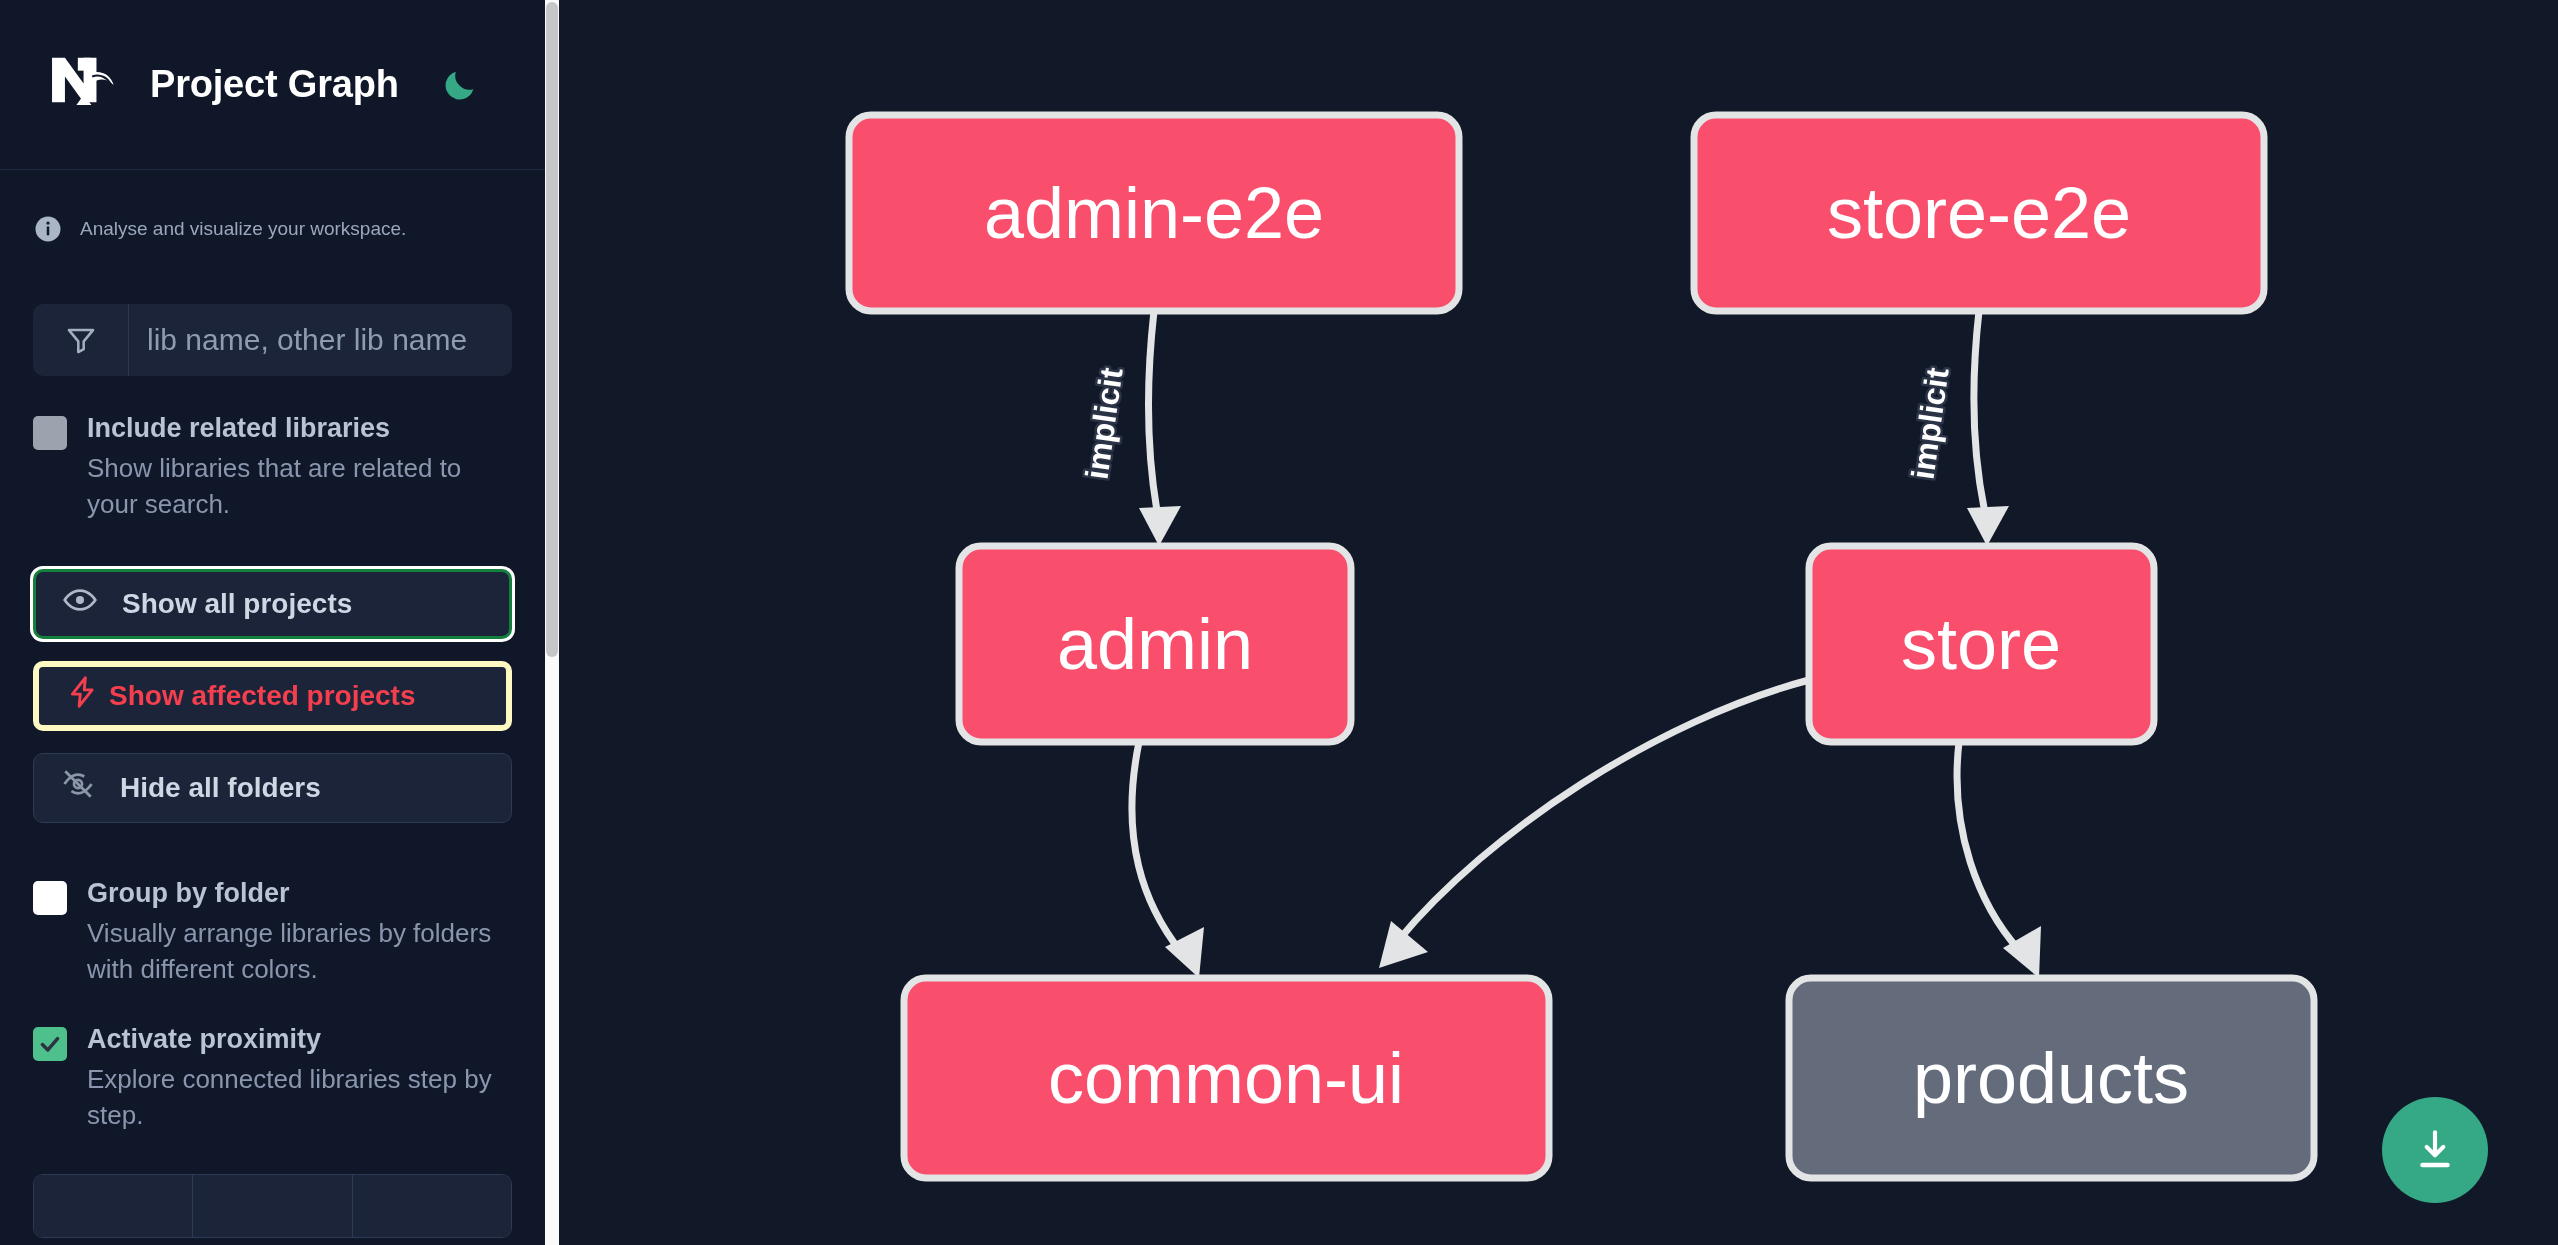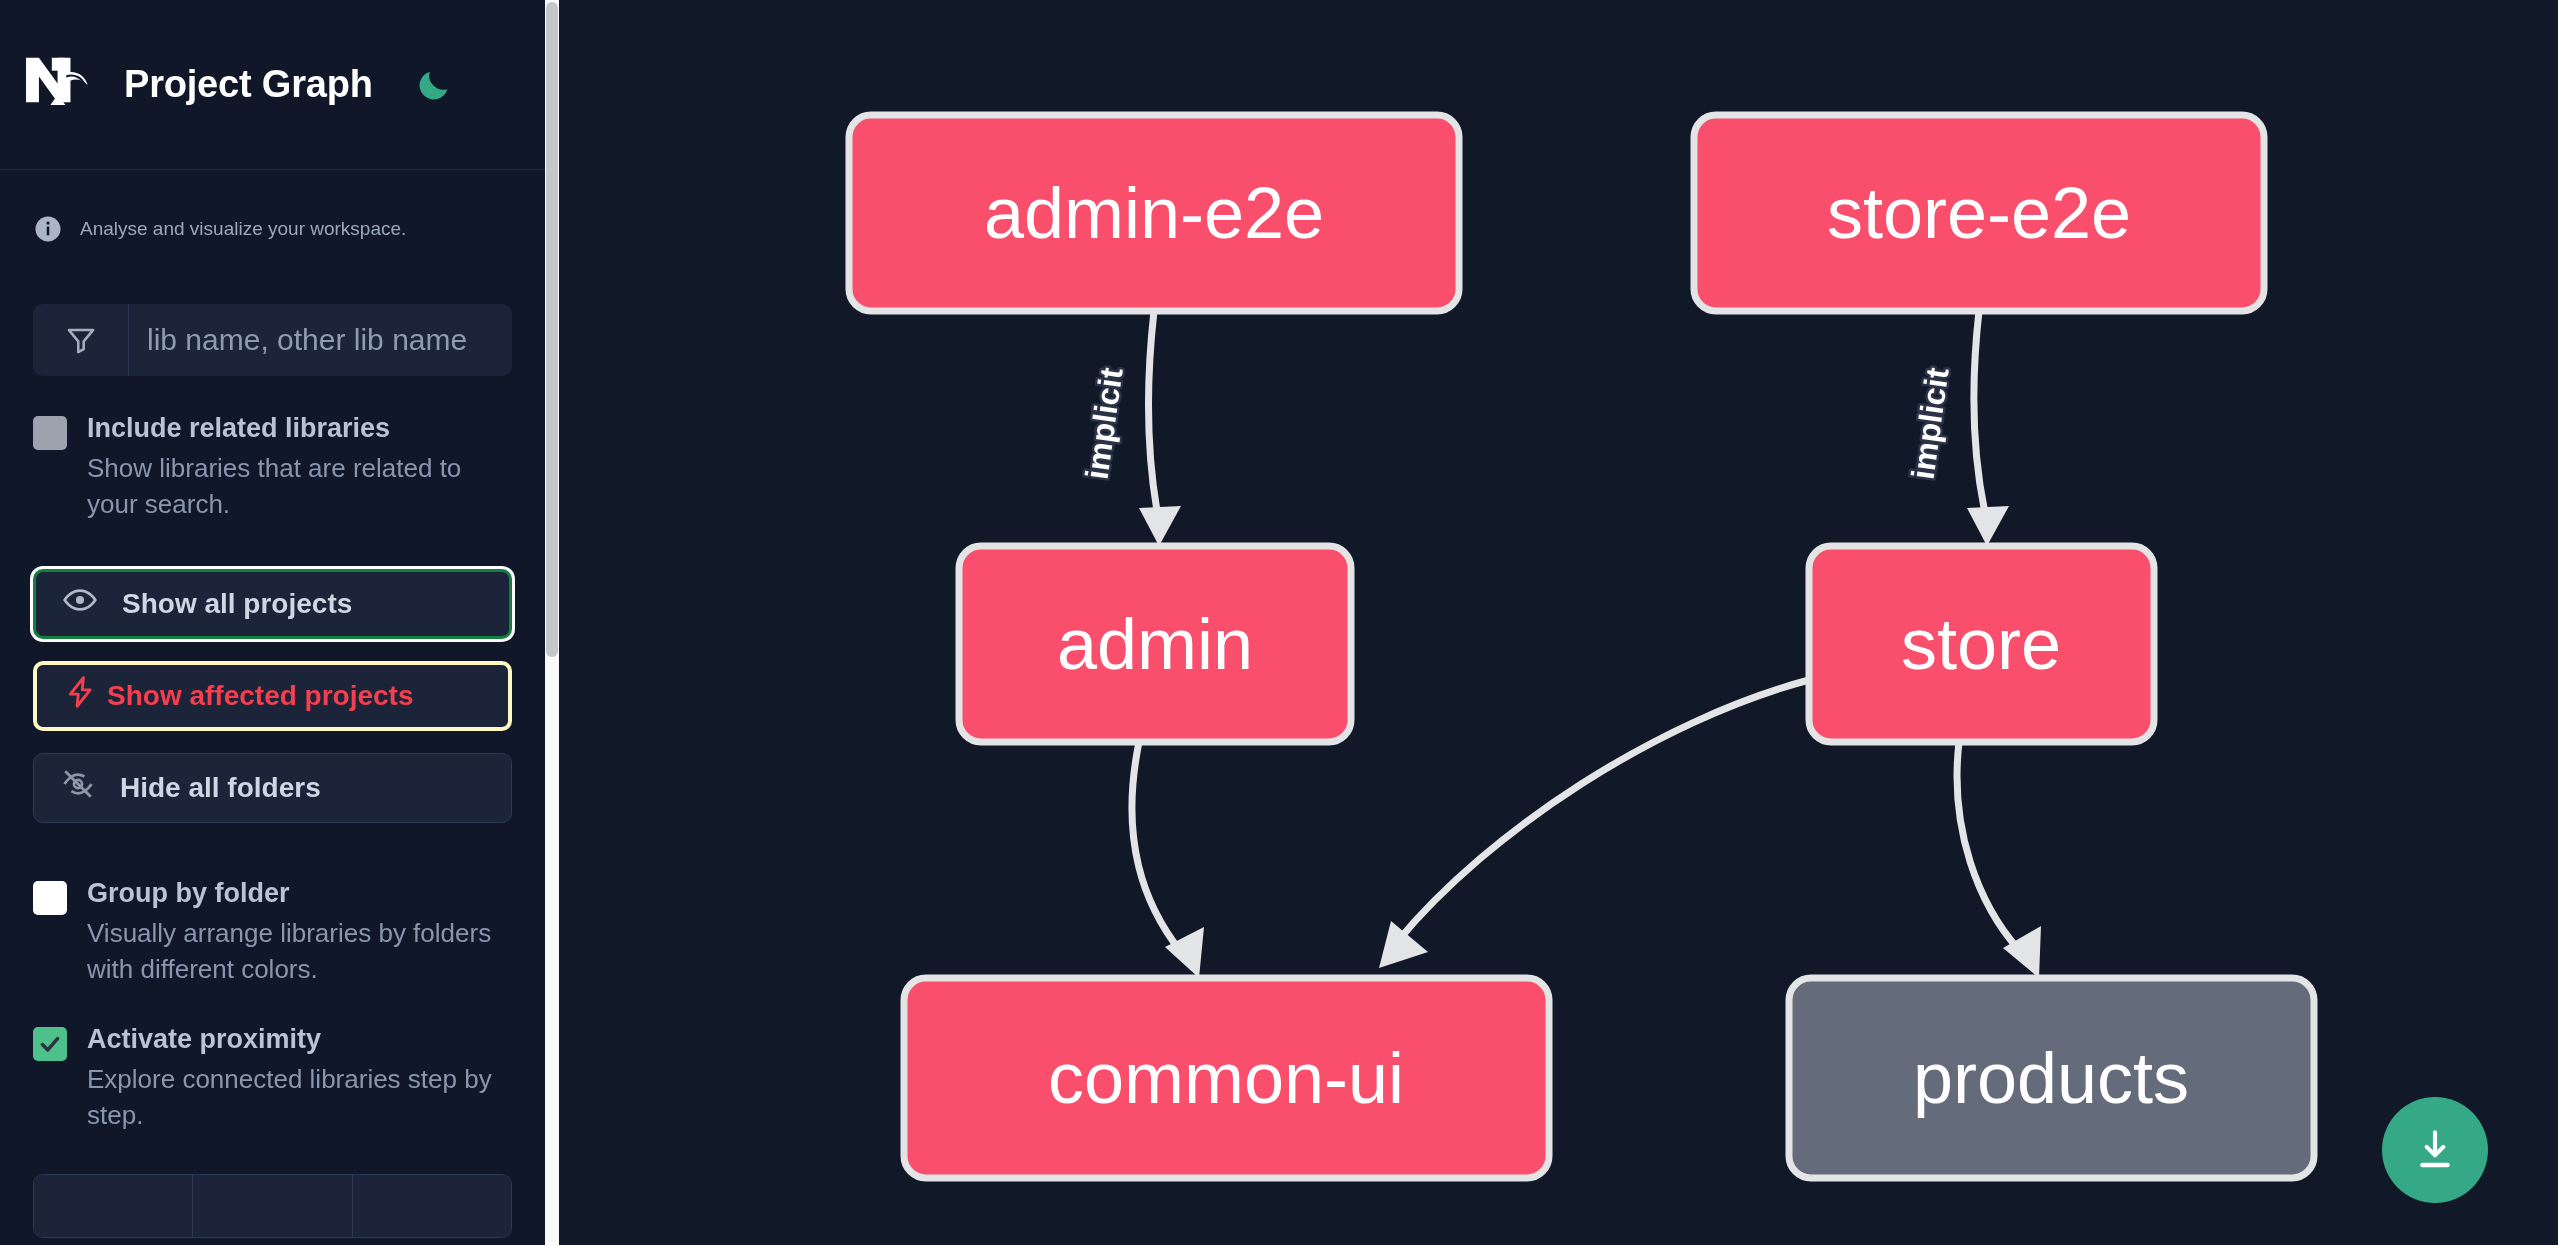--- a/index.html
+++ b/index.html
@@ -15,21 +15,21 @@
     position:absolute;left:0;top:0;width:559px;height:1245px;
     background:#101729;
     z-index:5;
   }
   #sidebar-inner{
     position:absolute;left:0;top:0;width:545px;height:1245px;
     overflow:hidden;
   }
   .side-header{
     height:170px;display:flex;align-items:center;
-    padding-left:16px;gap:0;
+    padding-left:42px;gap:0;
     border-bottom:1px solid #1e2a41;
   }
   .nx-logo{width:86px;height:86px;flex:none;display:block;}
   .app-title{
     font-size:38px;font-weight:700;color:#ffffff;letter-spacing:-0.2px;
     margin-left:22px;white-space:nowrap;
   }
   .theme-toggle{
     margin-left:38px;width:46px;height:46px;cursor:pointer;
     display:flex;align-items:center;justify-content:center;
@@ -78,21 +78,21 @@
     gap:24px;padding-left:26px;cursor:pointer;
     background:#1b2438;border:1px solid #2c3a56;
     font-size:28px;font-weight:700;color:#cfd6e4;
   }
   .gbtn svg{width:36px;height:36px;flex:none;}
   .gbtn.focused{
     border:3px solid #15803d;
     box-shadow:0 0 0 3px #ffffff;
   }
   .gbtn.danger{
-    border:4px solid #fef9c3;color:#f43f4e;gap:8px;
+    border:6px solid #fef9c3;color:#f43f4e;gap:8px;
   }
   .gbtn.danger svg{color:#f43f4e;}
   .spacer-sm{height:18px;}
 
   .bottom-group{
     margin-top:40px;display:flex;
     border-radius:10px;overflow:hidden;border:1px solid #2c3a56;
     height:64px;
   }
   .bottom-group > div{

